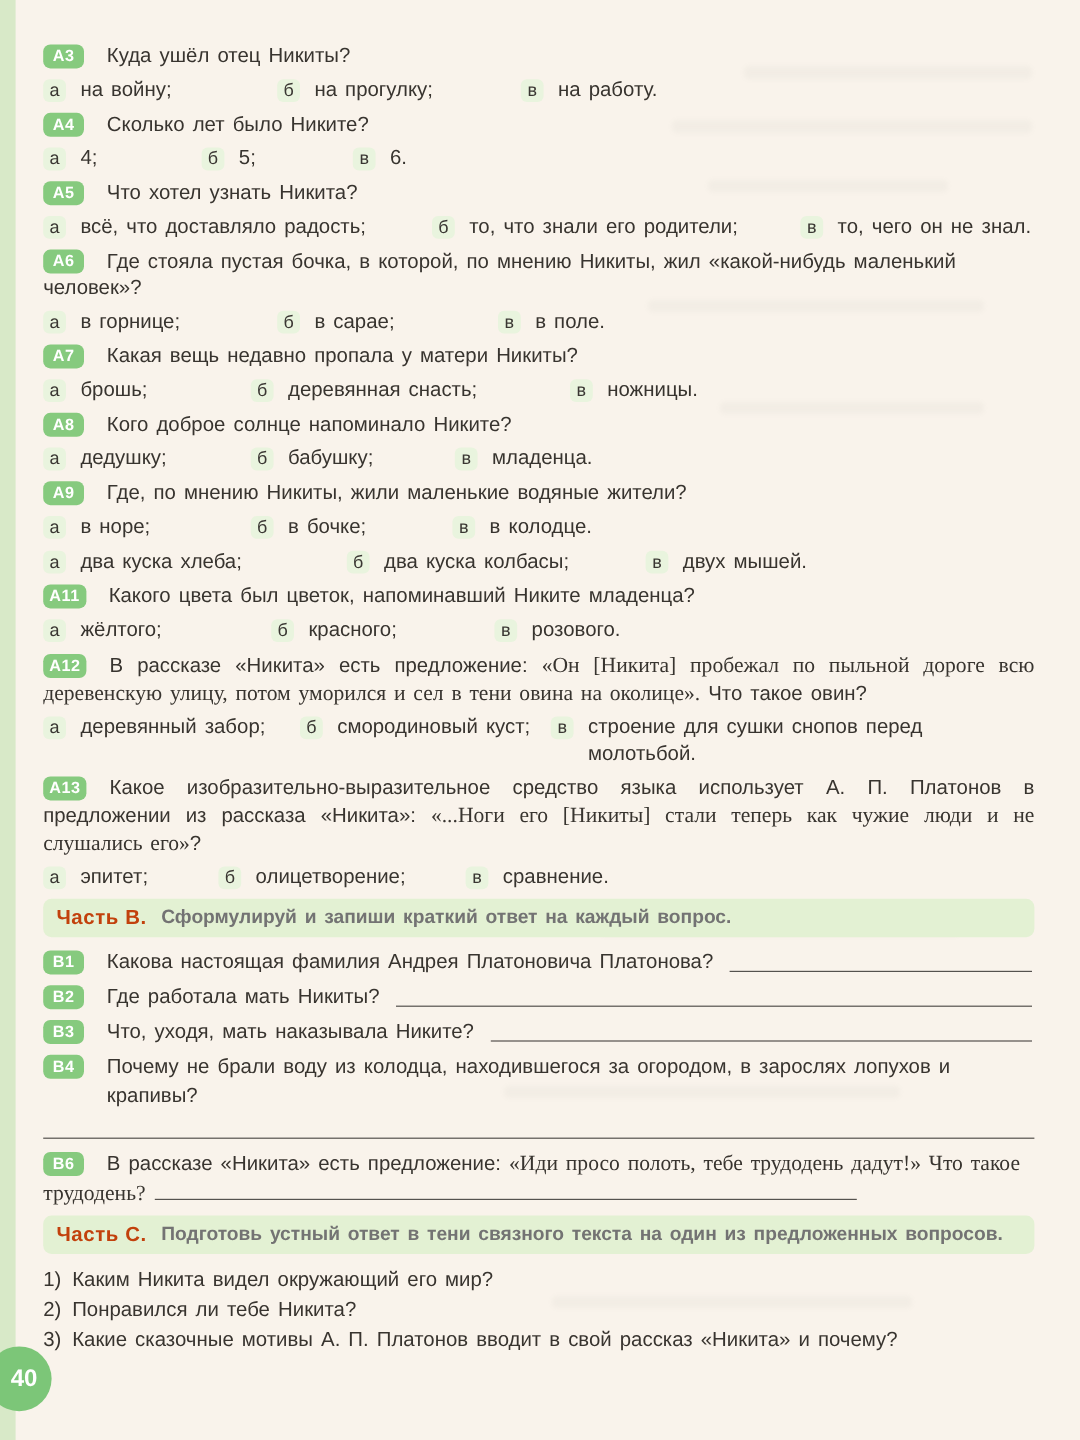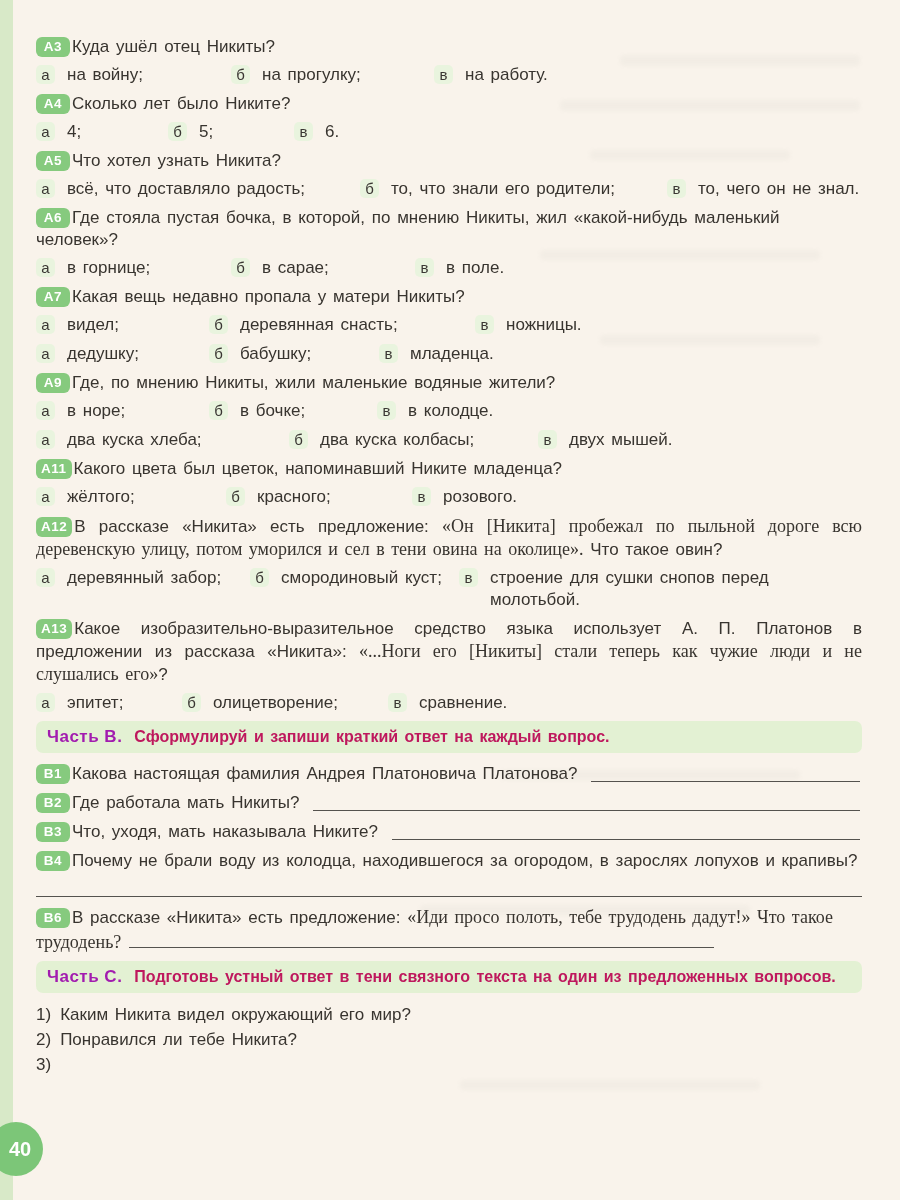--- a/index.html
+++ b/index.html
@@ -11,21 +11,21 @@
     overflow:hidden;
   }
   .stripe{position:absolute;left:0;top:0;width:13px;height:1200px;background:#d8e9c8;}
   .content{position:absolute;left:36px;top:36px;width:826px;}
 
   
   .q-para{font-size:17px;line-height:22px;margin:0 0 6px;word-spacing:2px;}
   .justify{text-align:justify;}
   .badge{
     display:inline-flex;justify-content:center;align-items:center;
-    min-width:24px;height:20px;padding:0 5px;margin-right:2px;
+    min-width:24px;height:20px;padding:0 5px;margin-right:19px;
     background:#86ca7e;color:#fff;border-radius:6px;
     font-size:13.5px;font-weight:bold;letter-spacing:.5px;
     position:relative;top:-1px;vertical-align:middle;
   }
   .serif{font-family:"Liberation Serif", serif;font-size:18px;}
 
   
   .opts{display:grid;margin:0 0 7px;font-size:17px;line-height:22px;word-spacing:2px;}
   .opt{display:flex;gap:12px;align-items:baseline;}
   .chip{
@@ -43,27 +43,27 @@
   .oc-a11{grid-template-columns:190px 186px 1fr;}
   .oc-a12{grid-template-columns:214px 209px 1fr;}
   .oc-a13{grid-template-columns:146px 206px 1fr;}
 
   
   .band{
     display:flex;align-items:center;gap:12px;
     background:#e3f1d3;border-radius:7px;
     padding:6px 11px;margin:4px 0 9px;
   }
-  .band-label{color:#a21caf;font-weight:bold;font-size:17px;white-space:nowrap;letter-spacing:.5px;}
-  .band-title{font-weight:bold;font-size:16px;color:#be185d;word-spacing:2px;}
+  .band-label{color:#c2410c;font-weight:bold;font-size:17px;white-space:nowrap;letter-spacing:.5px;}
+  .band-title{font-weight:bold;font-size:16px;color:#737373;word-spacing:2px;}
 
   
   .b-row{display:flex;align-items:baseline;font-size:17px;line-height:24px;margin:0 0 5px;word-spacing:2px;}
   .b-q{white-space:nowrap;text-align:right;}
-  .b-q-wide{white-space:normal;text-align:right;}
+  .b-q-wide{white-space:normal;}
   .b-line{flex:1 1 auto;min-width:40px;border-bottom:1.8px solid #55524e;align-self:flex-end;margin:0 2px 4px 14px;}
   .full-line{border-bottom:1.8px solid #55524e;height:18px;margin:0 0 8px;}
   .b-para{font-size:17px;line-height:24px;margin:0 0 6px;word-spacing:2px;}
   .inline-line{display:inline-block;height:14px;width:585px;border-bottom:1.8px solid #55524e;margin-left:8px;}
 
   
   .c-item{display:flex;gap:9px;font-size:17px;line-height:25px;word-spacing:2px;}
   .c-num{flex:none;}
 
   
@@ -172,34 +172,37 @@
     </div>
   </div>
 
   <div>
     <div class="q-para">
       <span class="badge">А7</span><span>Какая вещь недавно пропала у матери Никиты?</span>
     </div>
     <div class="opts oc-a7">
       <span class="opt">
           <span class="chip">а</span>
-          <span>видел;</span>
+          <span>брошь;</span>
         </span>
       <span class="opt">
           <span class="chip">б</span>
           <span>деревянная снасть;</span>
         </span>
       <span class="opt">
           <span class="chip">в</span>
           <span>ножницы.</span>
         </span>
     </div>
   </div>
 
   <div>
+    <div class="q-para">
+      <span class="badge">А8</span><span>Кого доброе солнце напоминало Никите?</span>
+    </div>
     <div class="opts oc-a8">
       <span class="opt">
           <span class="chip">а</span>
           <span>дедушку;</span>
         </span>
       <span class="opt">
           <span class="chip">б</span>
           <span>бабушку;</span>
         </span>
       <span class="opt">
@@ -348,17 +351,18 @@
   <div class="c-item">
     <span class="c-num">1)</span>
     <span>Каким Никита видел окружающий его мир?</span>
   </div>
   <div class="c-item">
     <span class="c-num">2)</span>
     <span>Понравился ли тебе Никита?</span>
   </div>
   <div class="c-item">
     <span class="c-num">3)</span>
+    <span>Какие сказочные мотивы А. П. Платонов вводит в свой рассказ «Никита» и почему?</span>
   </div>
 
 </div>
 
 <div class="page-num">40</div>
 
 </body></html>

